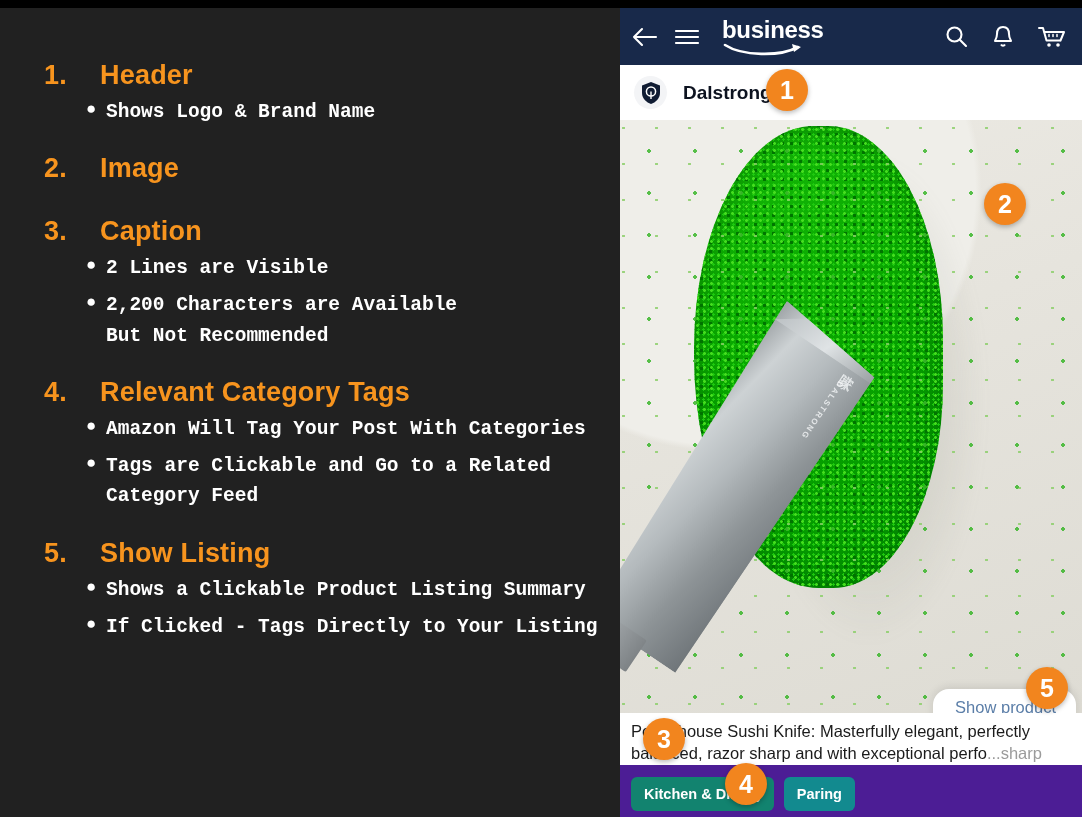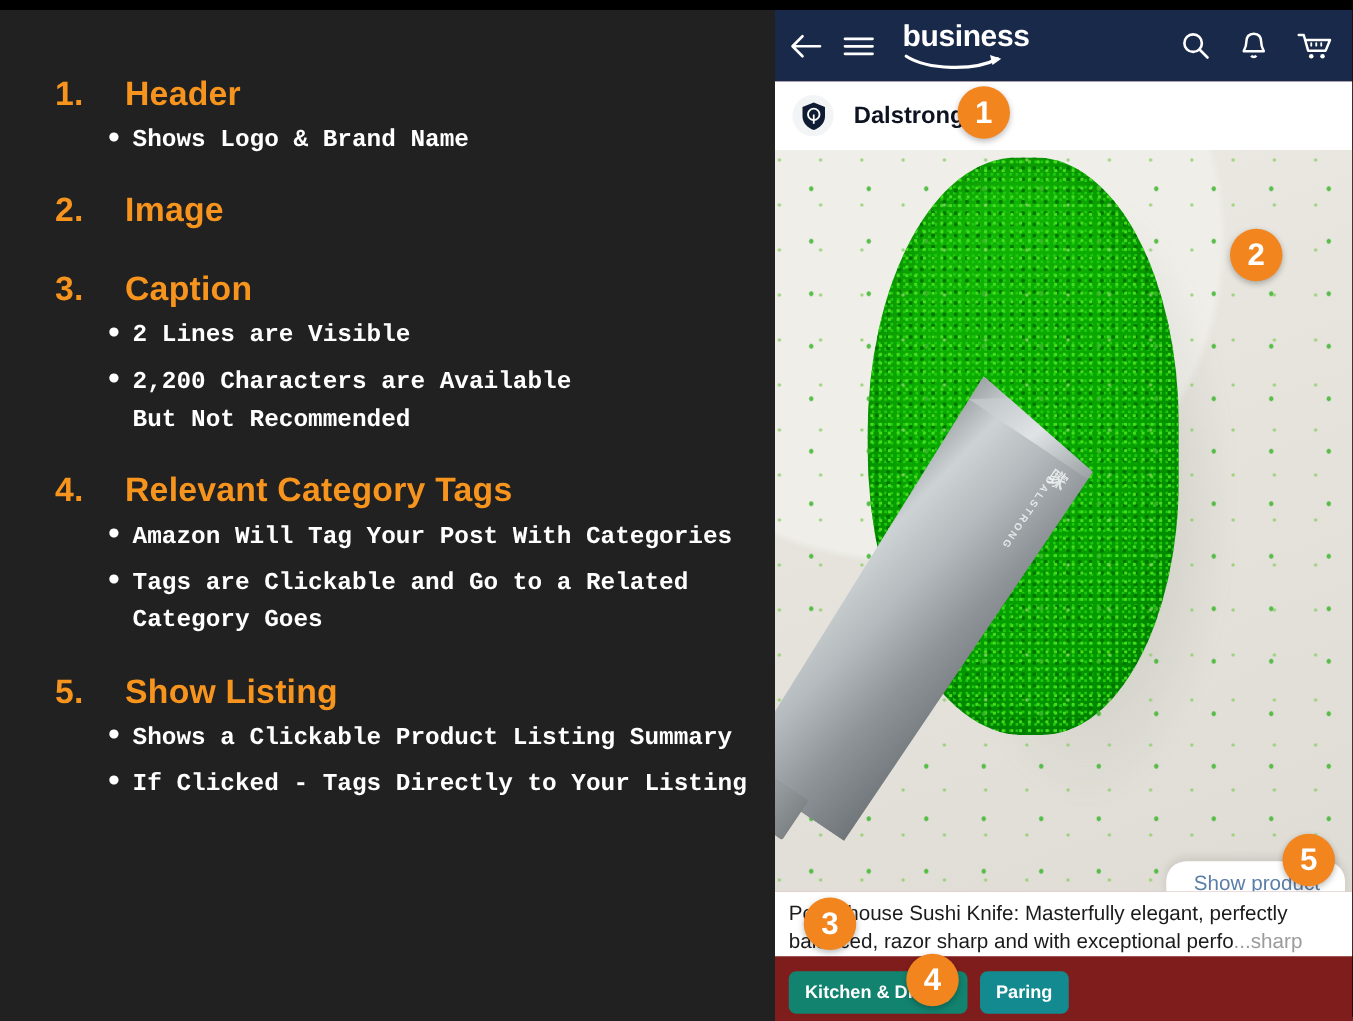--- a/index.html
+++ b/index.html
@@ -23,21 +23,21 @@
   .bullet{display:flex;align-items:flex-start;color:#fff;
           font-size:19.5px;font-weight:bold;line-height:1.55;
           margin:0 0 7px 0;padding-left:42px;}
   .dot{flex:0 0 16px;font-size:17px;line-height:1.45;color:#fff;
        margin-right:4px;}
   .btxt{white-space:pre-line;font-family:Liberation Mono, monospace;}
   .gap-md{height:22px;}
 
   
   .phone{position:absolute;left:620px;top:8px;width:462px;height:809px;
-         background:#7f1d1d;overflow:hidden;}
+         background:#4c1d95;overflow:hidden;}
 
   
   .abar{position:relative;height:57px;background:#18294a;
         display:flex;align-items:center;padding:0 11px;box-sizing:border-box;}
   .abar-left{display:flex;align-items:center;gap:16px;}
   .ic{display:inline-flex;align-items:center;justify-content:center;}
   .biz-logo{position:relative;margin-left:6px;}
   .biz-word{color:#fff;font-size:24px;font-weight:bold;letter-spacing:-.3px;
             line-height:1;}
   .biz-smile{display:block;margin-top:1px;}
@@ -177,21 +177,21 @@
           <span class="sect-title">Relevant Category Tags</span>
         </div>
         <ul class="bullets">
           <li class="bullet">
             <span class="dot">●</span>
             <span class="btxt">Amazon Will Tag Your Post With Categories</span>
           </li>
           <li class="bullet">
             <span class="dot">●</span>
             <span class="btxt">Tags are Clickable and Go to a Related
-Category Goes</span>
+Category Feed</span>
           </li>
         </ul>
       </div>
 
       <div class="sect">
         <div class="sect-head">
           <span class="sect-num">5.</span>
           <span class="sect-title">Show Listing</span>
         </div>
         <ul class="bullets">

